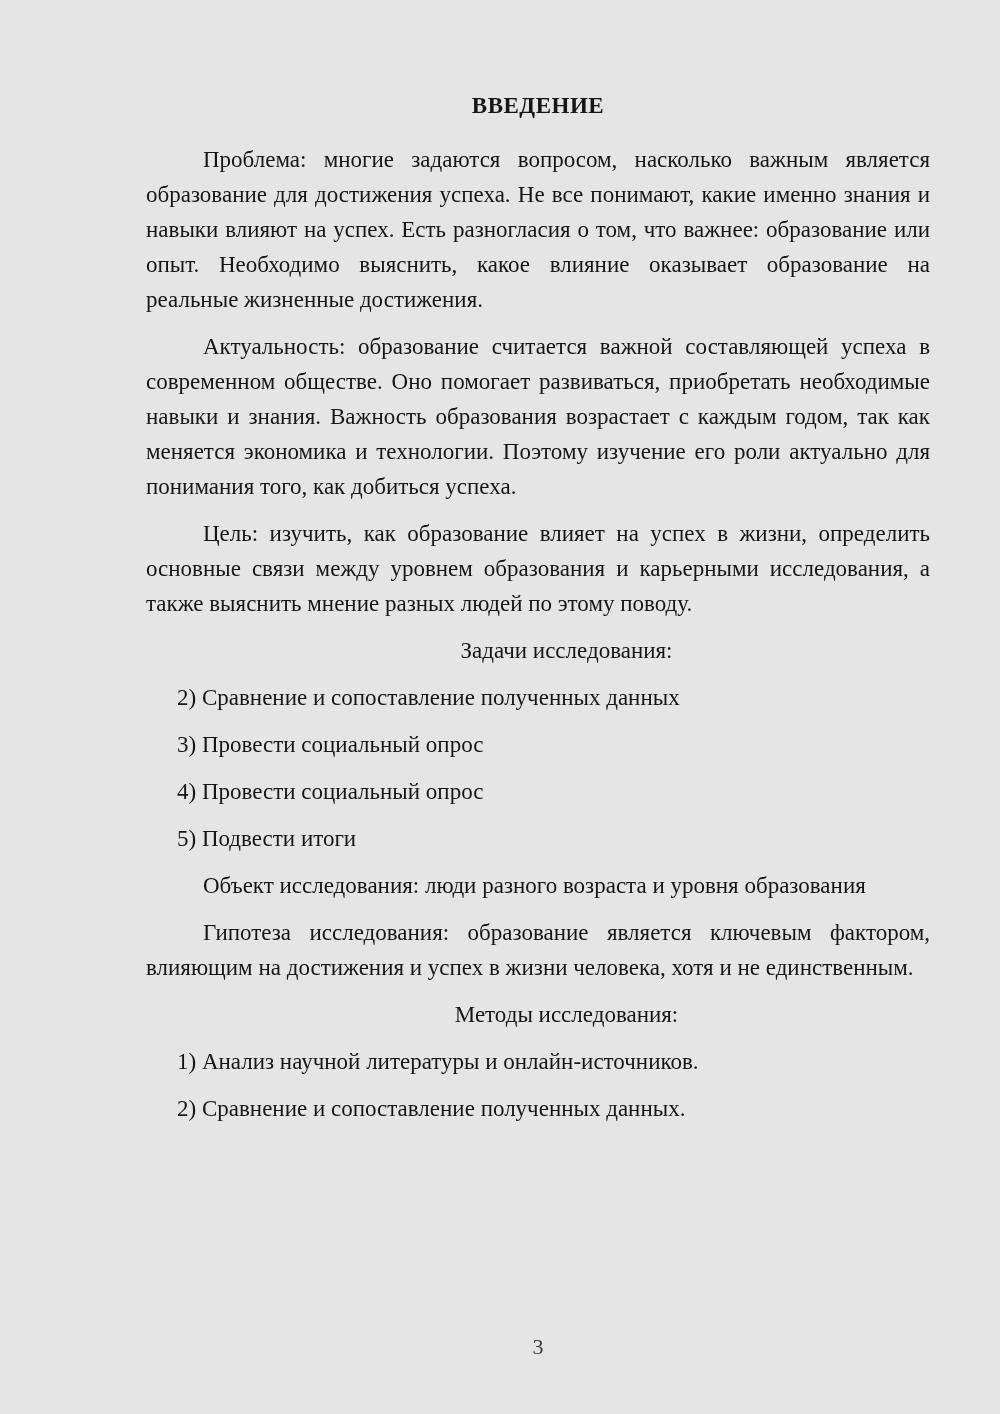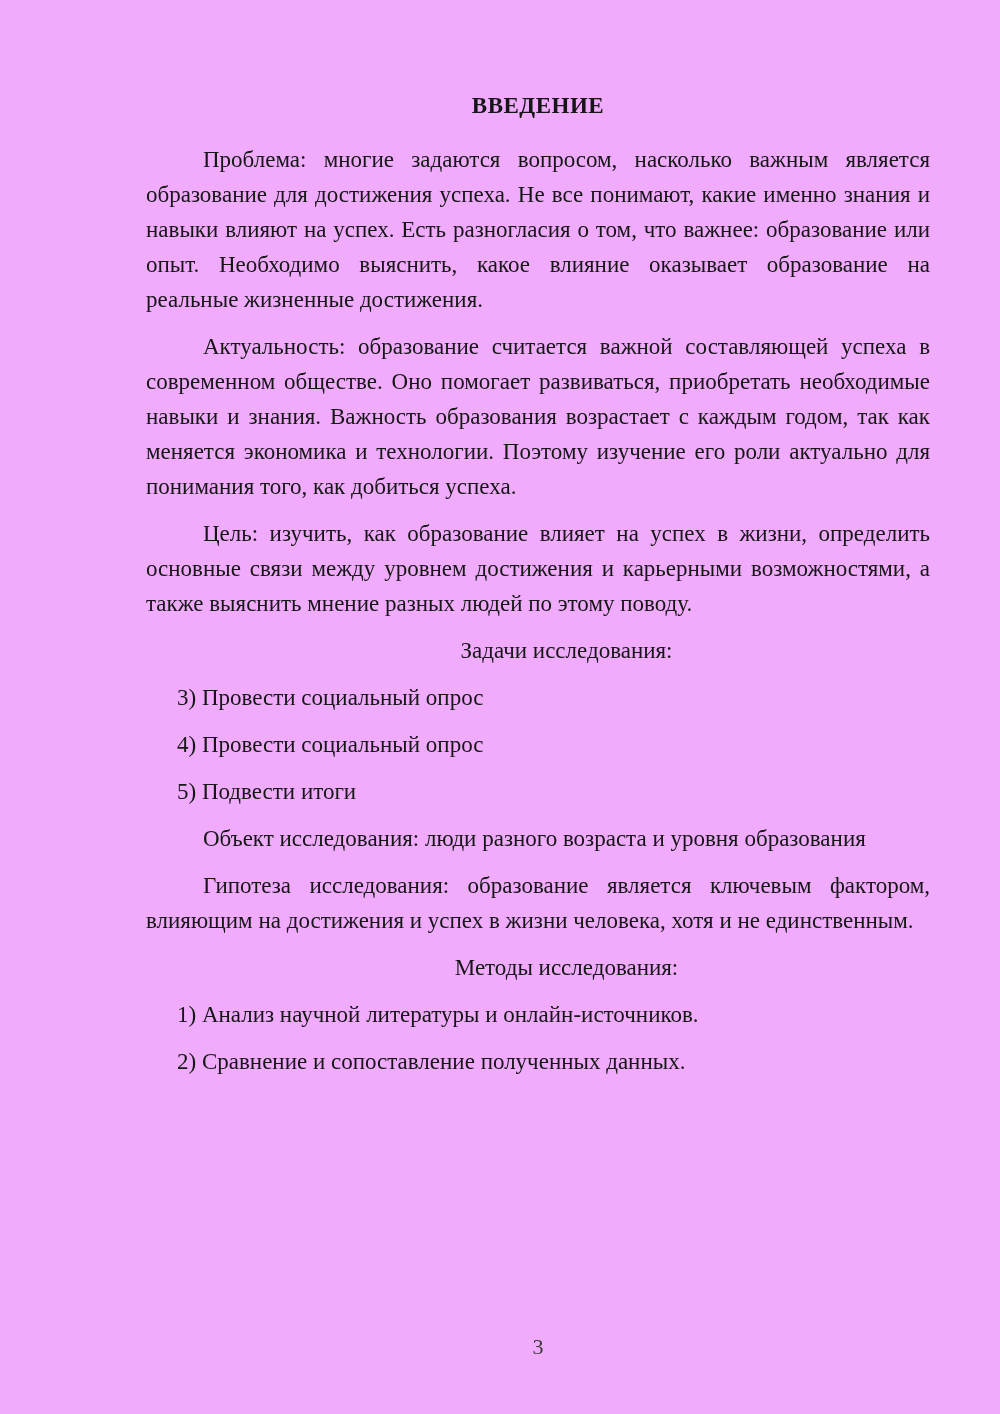--- a/index.html
+++ b/index.html
@@ -5,21 +5,21 @@
   html, body {
     margin: 0;
     padding: 0;
     background: #ffffff;
   }
   .page {
     position: relative;
     width: 1000px;
     height: 1414px;
     margin: 0 auto;
-    background: #f0abfc;
+    background: #e5e5e5;
     box-sizing: border-box;
     padding: 88px 70px 0 146px;
     font-family: "Liberation Serif", "DejaVu Serif", serif;
     font-size: 23px;
     line-height: 35px;
     color: #161616;
     overflow: hidden;
   }
   .doc-title {
     margin: 0 0 19px 0;
@@ -59,24 +59,25 @@
 <body>
 
 <div class="page">
 
   <h1 class="doc-title">ВВЕДЕНИЕ</h1>
 
   <p class="para">Проблема: многие задаются вопросом, насколько важным является образование для достижения успеха. Не все понимают, какие именно знания и навыки влияют на успех. Есть разногласия о том, что важнее: образование или опыт. Необходимо выяснить, какое влияние оказывает образование на реальные жизненные достижения.</p>
 
   <p class="para">Актуальность: образование считается важной составляющей успеха в современном обществе. Оно помогает развиваться, приобретать необходимые навыки и знания. Важность образования возрастает с каждым годом, так как меняется экономика и технологии. Поэтому изучение его роли актуально для понимания того, как добиться успеха.</p>
 
-  <p class="para">Цель: изучить, как образование влияет на успех в жизни, определить основные связи между уровнем достижения и карьерными возможностями, а также выяснить мнение разных людей по этому поводу.</p>
+  <p class="para">Цель: изучить, как образование влияет на успех в жизни, определить основные связи между уровнем образования и карьерными исследования, а также выяснить мнение разных людей по этому поводу.</p>
 
   <p class="subhead">Задачи исследования:</p>
 
+  <p class="list-item">2) Сравнение и сопоставление полученных данных</p>
   <p class="list-item">3) Провести социальный опрос</p>
   <p class="list-item">4) Провести социальный опрос</p>
   <p class="list-item">5) Подвести итоги</p>
 
   <p class="para">Объект исследования: люди разного возраста и уровня образования</p>
 
 
   <p class="para">Гипотеза исследования: образование является ключевым фактором, влияющим на достижения и успех в жизни человека, хотя и не единственным.</p>
 
   <p class="subhead">Методы исследования:</p>

